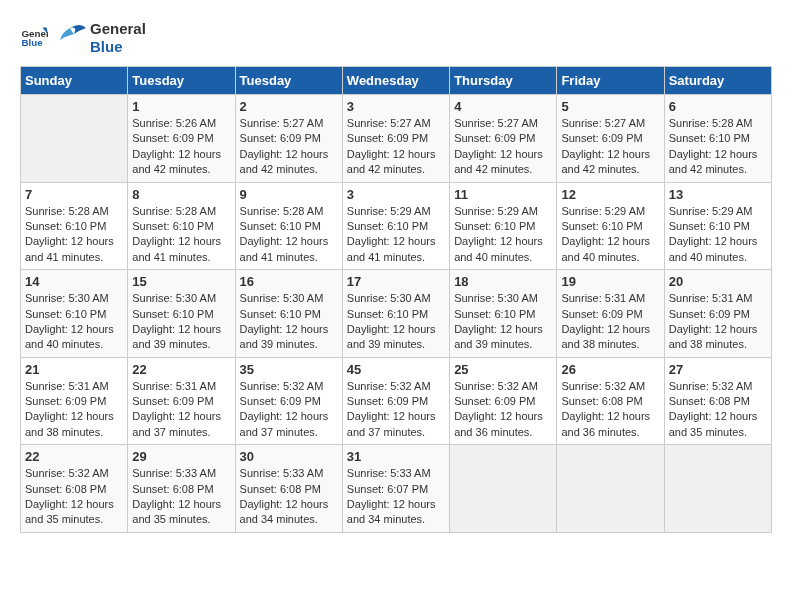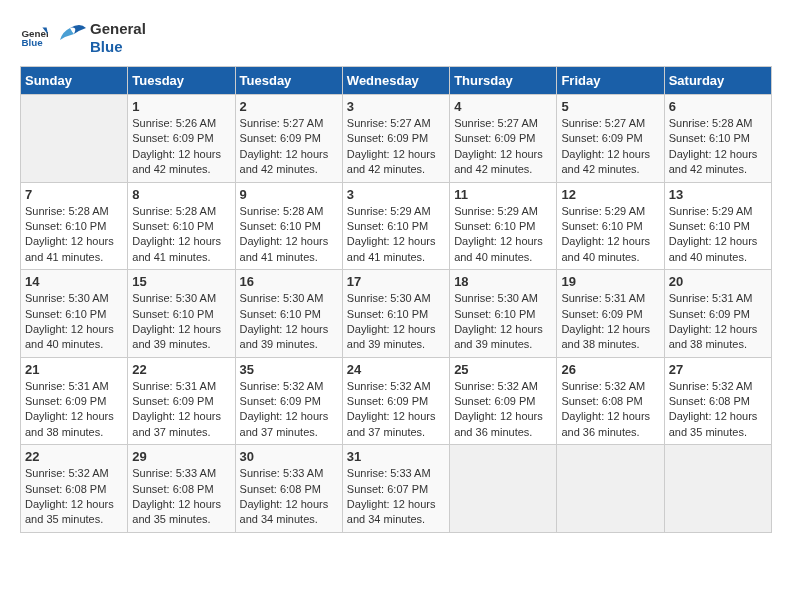--- a/index.html
+++ b/index.html
@@ -214,21 +214,21 @@
         </td>
         <td>
           <span class="day-number">22</span>
           <div class="day-info">Sunrise: 5:31 AM<br>Sunset: 6:09 PM<br>Daylight: 12 hours<br>and 37 minutes.</div>
         </td>
         <td>
           <span class="day-number">35</span>
           <div class="day-info">Sunrise: 5:32 AM<br>Sunset: 6:09 PM<br>Daylight: 12 hours<br>and 37 minutes.</div>
         </td>
         <td>
-          <span class="day-number">24</span>
+          <span class="day-number">45</span>
           <div class="day-info">Sunrise: 5:32 AM<br>Sunset: 6:09 PM<br>Daylight: 12 hours<br>and 37 minutes.</div>
         </td>
         <td>
           <span class="day-number">25</span>
           <div class="day-info">Sunrise: 5:32 AM<br>Sunset: 6:09 PM<br>Daylight: 12 hours<br>and 36 minutes.</div>
         </td>
         <td>
           <span class="day-number">26</span>
           <div class="day-info">Sunrise: 5:32 AM<br>Sunset: 6:08 PM<br>Daylight: 12 hours<br>and 36 minutes.</div>
         </td>

